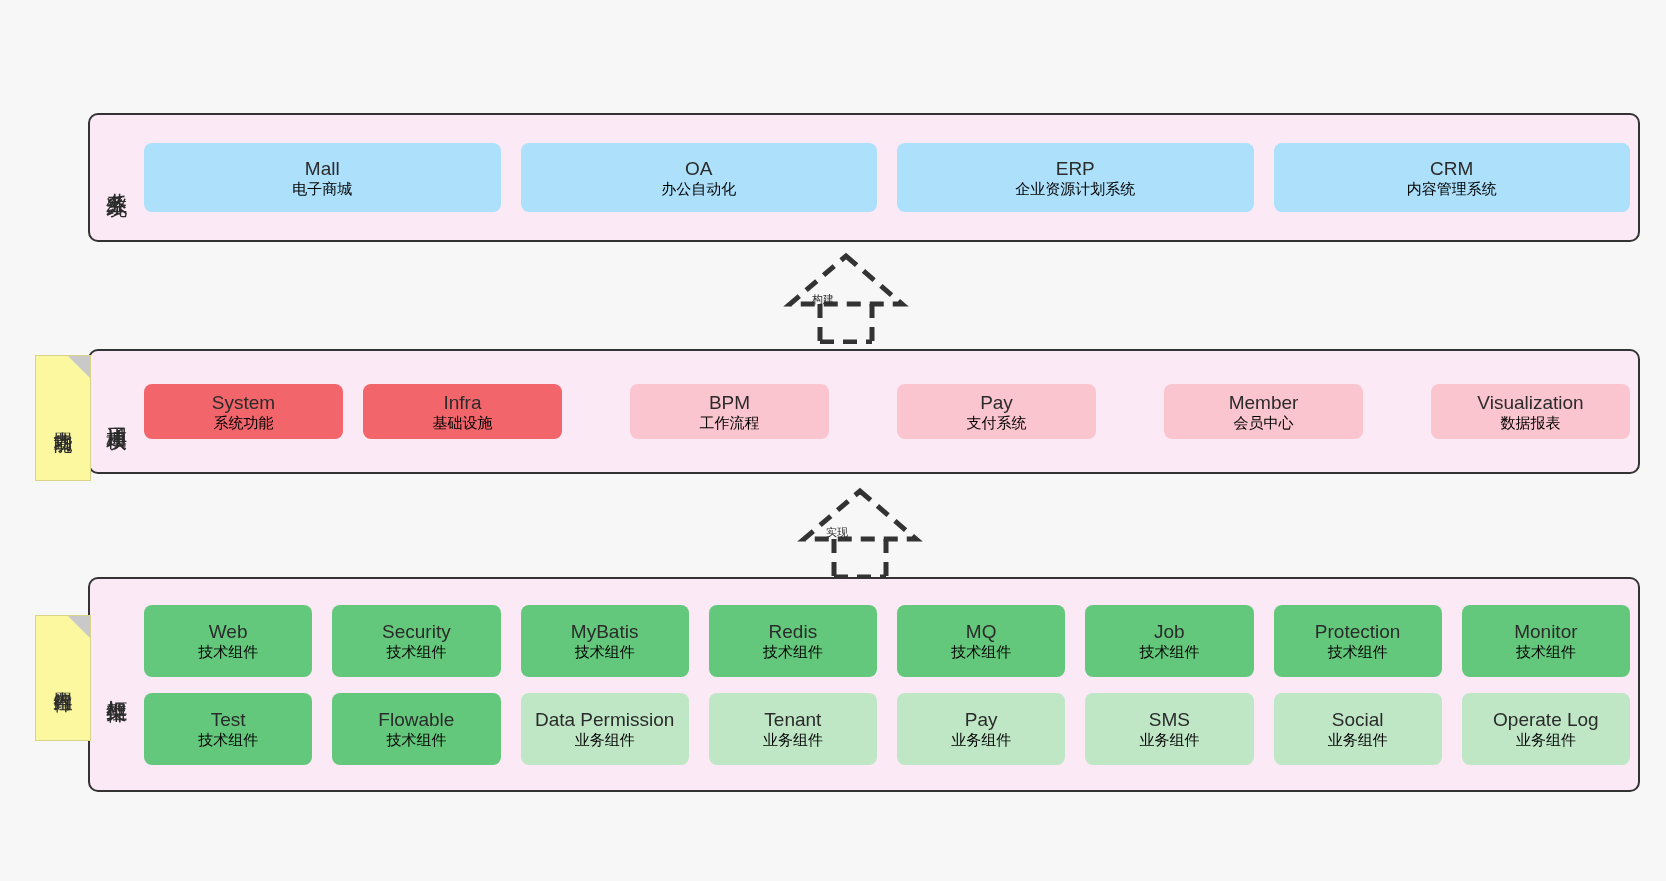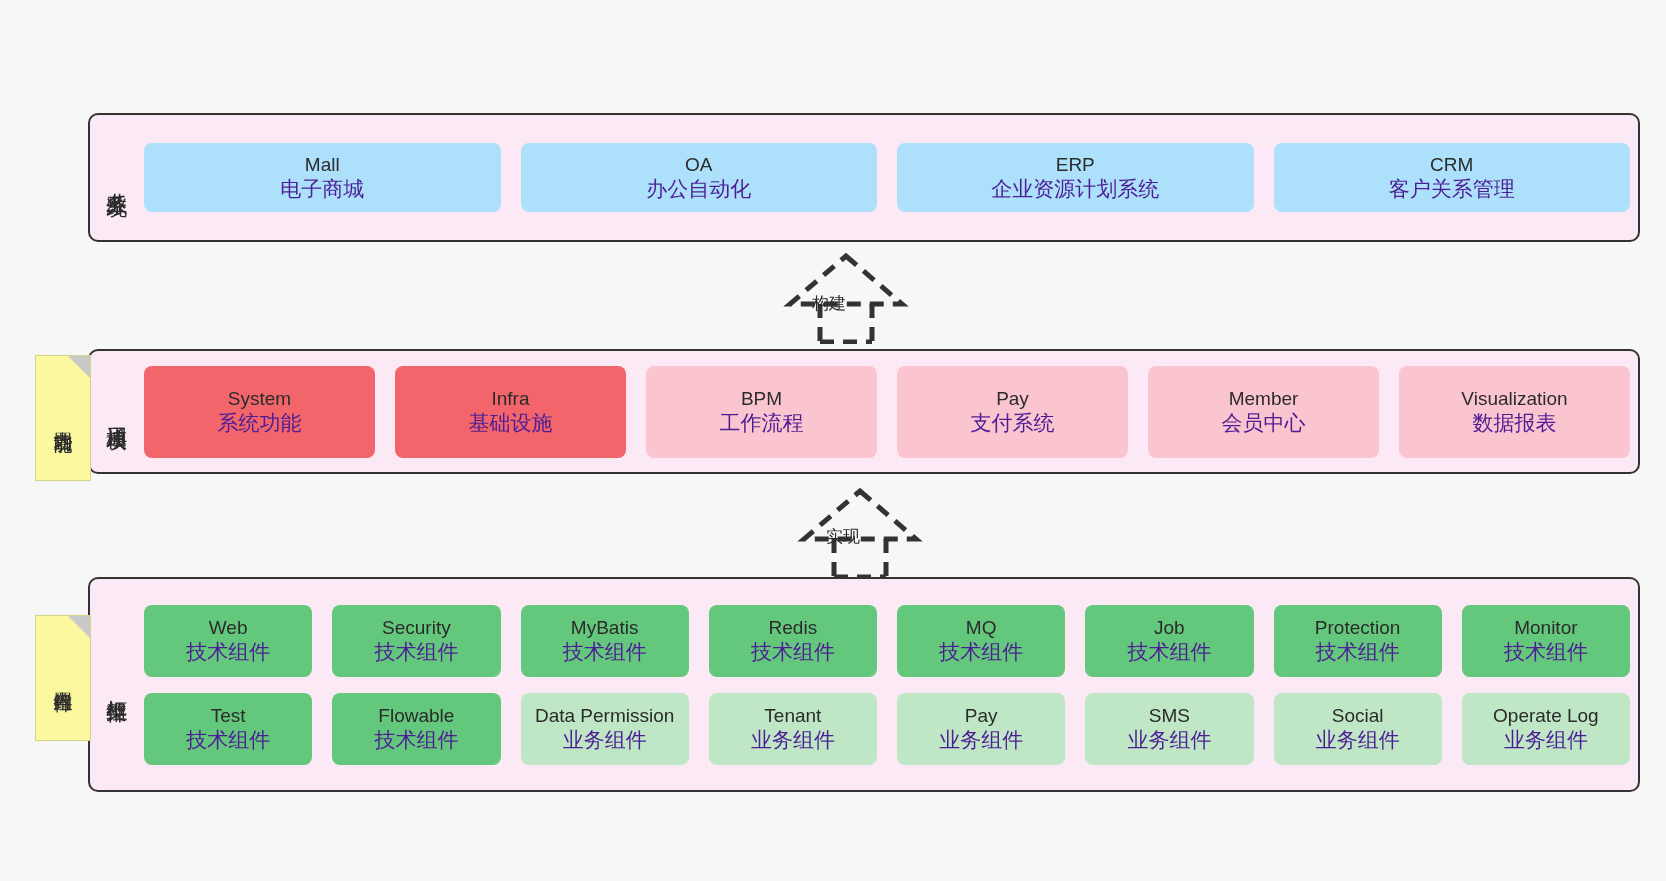--- a/index.html
+++ b/index.html
@@ -78,37 +78,37 @@
     text-align: center;
     line-height: 1.22;
     box-sizing: border-box;
     padding: 4px 6px;
   }
   .node .n-title {
     font-size: 19px;
     color: #2b2b2b;
   }
   .node .n-sub {
-    font-size: 21px;
-    color: #4c1d95;
+    font-size: 15px;
+    color: #000000;
   }
 
   .c-blue       { background: #ace0fb; }
   .c-red        { background: #f2656b; }
-  .c-pink       { background: #fbc5cf; }
+  .c-pink       { background: #fbc5cf; margin-left: 48px; }
   .c-green      { background: #64c87c; }
   .c-lightgreen { background: #bfe7c6; text-align: center; }
 
   
   #layer-business  { left: 88px;  top: 113px; width: 1552px; height: 129px; }
   #layer-common    { left: 88px;  top: 349px; width: 1552px; height: 125px; }
   #layer-framework { left: 88px;  top: 577px; width: 1552px; height: 215px; }
 
   #layer-business  .node { height: 69px; }
-  #layer-common    .node { height: 92px; }
+  #layer-common    .node { height: 55px; }
   #layer-framework .node { height: 72px; }
 
   
   .note {
     position: absolute;
     width: 56px;
     background: #fbf8a0;
     border: 1px solid #d7d48a;
     box-sizing: border-box;
     display: flex;
@@ -135,21 +135,21 @@
   #note-builtin-func { left: 35px; top: 355px; height: 126px; }
   #note-builtin-comp { left: 35px; top: 615px; height: 126px; }
 
   
   .uml-arrow {
     position: absolute;
     pointer-events: none;
   }
   .uml-label {
     position: absolute;
-    font-size: 17px;
+    font-size: 11px;
     color: #2b2b2b;
     background: transparent;
     white-space: nowrap;
     user-select: none;
   }
 
   #arrow-build   { left: 756px; top: 252px; width: 180px; height: 92px; }
   #label-build   { left: 812px; top: 292px; }
   #arrow-impl    { left: 770px; top: 487px; width: 180px; height: 92px; }
   #label-impl    { left: 826px; top: 525px; }
@@ -170,21 +170,21 @@
         <div class="node c-blue">
           <div class="n-title">OA</div>
           <div class="n-sub">办公自动化</div>
         </div>
         <div class="node c-blue">
           <div class="n-title">ERP</div>
           <div class="n-sub">企业资源计划系统</div>
         </div>
         <div class="node c-blue">
           <div class="n-title">CRM</div>
-          <div class="n-sub">客户关系管理</div>
+          <div class="n-sub">内容管理系统</div>
         </div>
       </div>
     </div>
   </div>
 
   <svg class="uml-arrow" id="arrow-build" viewBox="0 0 180 92">
     <path d="M 90 4 L 146 52 L 34 52 Z" fill="none" stroke="#333333" stroke-width="5" stroke-dasharray="14,9" stroke-linejoin="miter"></path>
     <path d="M 64 52 L 64 92 M 116 52 L 116 92 M 64 90 L 116 90" fill="none" stroke="#333333" stroke-width="5" stroke-dasharray="14,9"></path>
   </svg>
   <div class="uml-label" id="label-build">构建</div>

